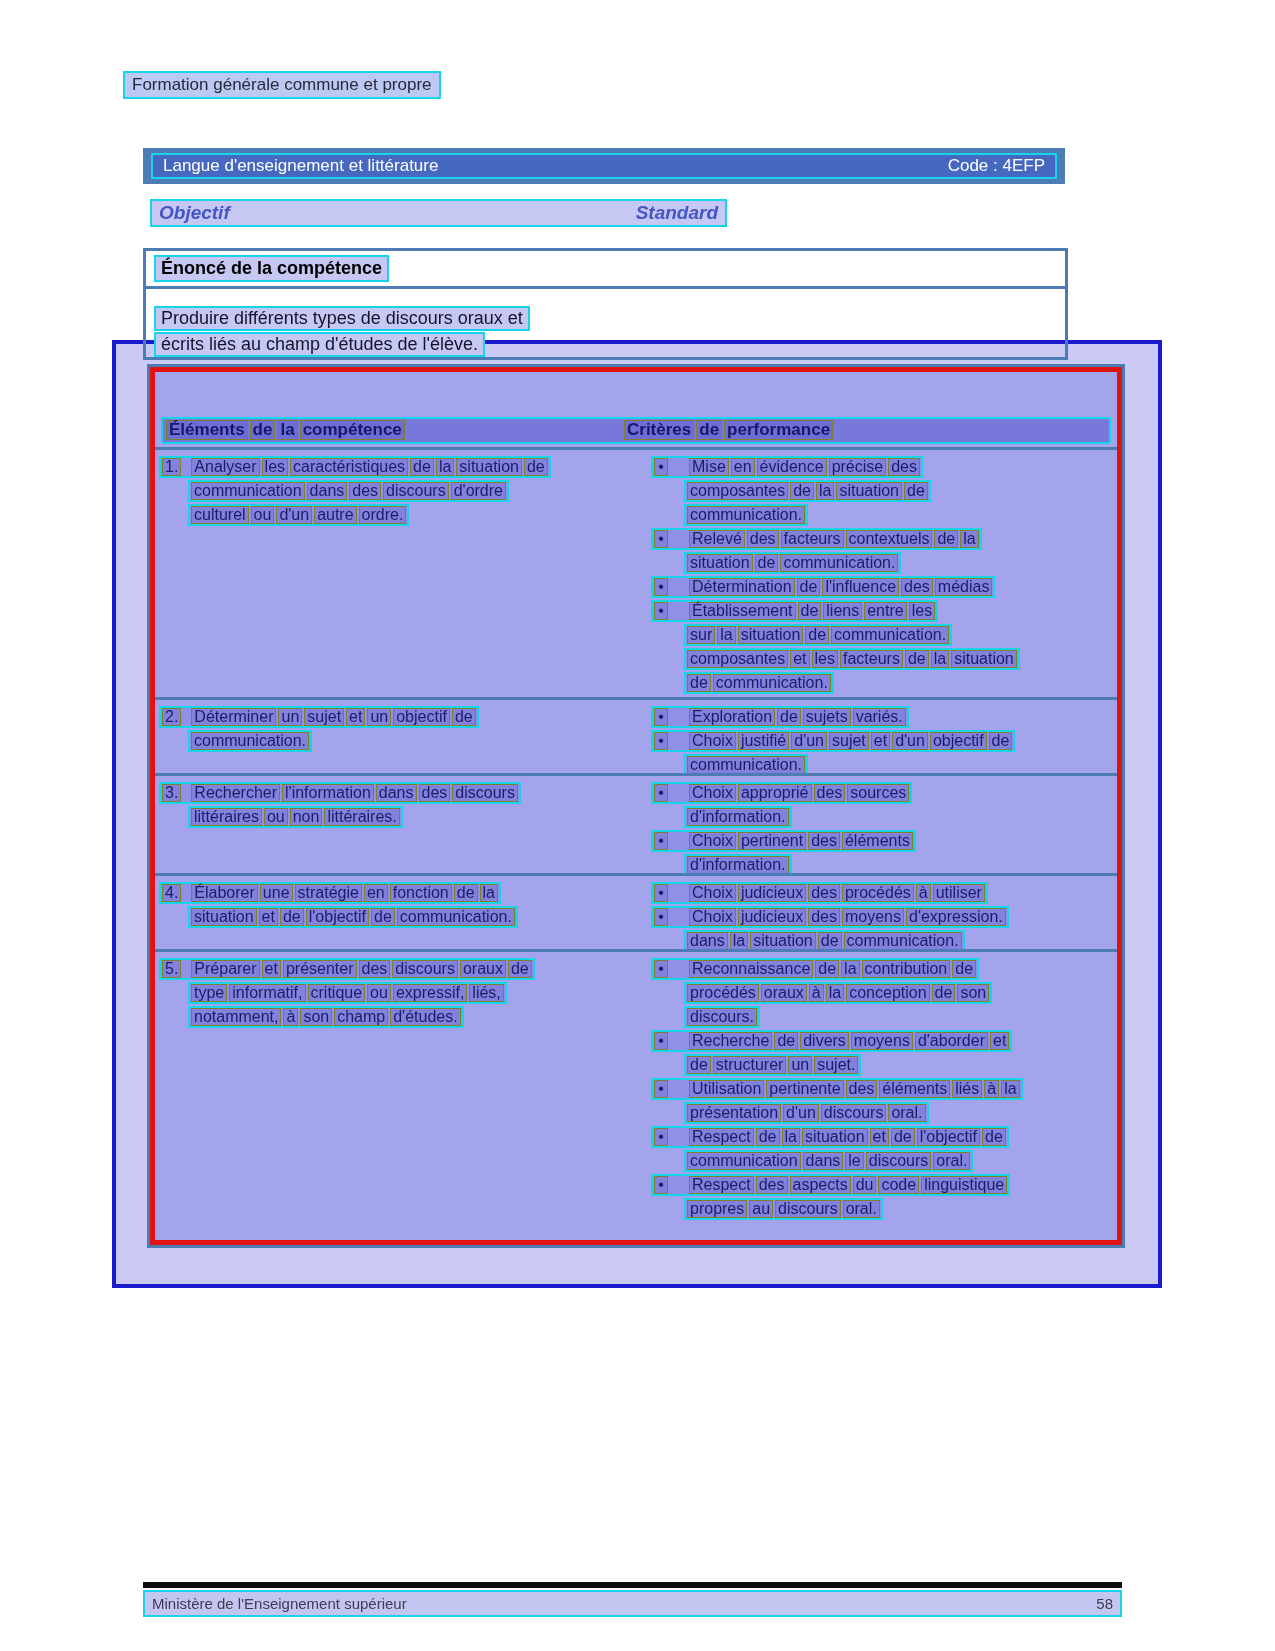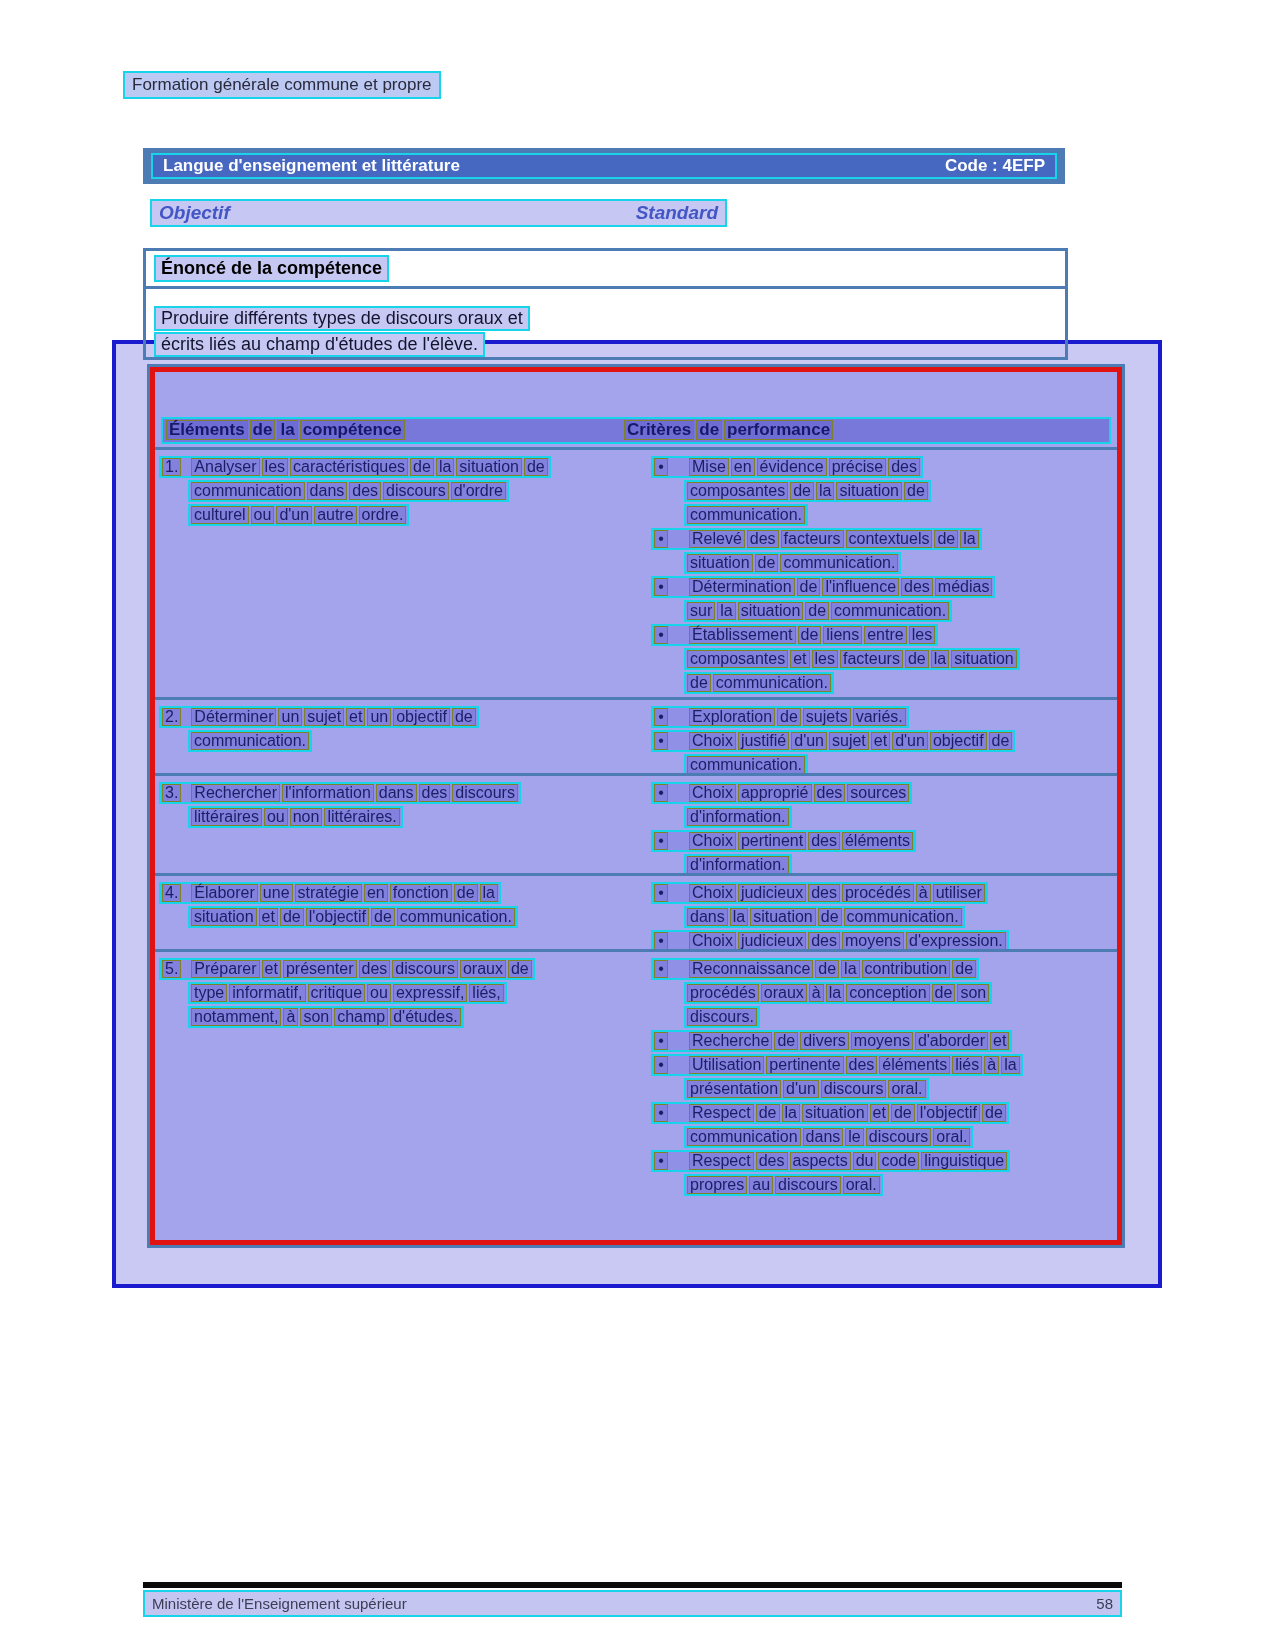--- a/index.html
+++ b/index.html
@@ -12,21 +12,21 @@
   .hl {
     background: #c7c7f3; border: 2px solid #18d4ea; color: #1b1b3a;
   }
   .top-header {
     position: absolute; left: 123px; top: 71px; z-index: 2;
     display: inline-block; padding: 2px 7px; font-size: 17px; color: #2a2a3c;
     background: #bcc9f2; border: 2px solid #18d4ea;
   }
   .banner {
     position: absolute; left: 143px; top: 148px; width: 922px; height: 36px;
-    background: #4d7cb5; z-index: 2; font-weight: bold;
+    background: #4d7cb5; z-index: 2;
   }
   .banner-line {
     position: absolute; left: 8px; right: 8px; top: 5px; bottom: 5px;
     border: 2px solid #18d4ea; background: rgba(66,84,205,0.5);
     display: flex; justify-content: space-between; align-items: center;
     padding: 0 10px; color: #ffffff; font-size: 17px;
   }
   .obj-line {
     position: absolute; left: 150px; top: 199px; width: 577px; height: 28px; z-index: 2;
     display: flex; justify-content: space-between; align-items: center; padding: 0 7px;
@@ -134,22 +134,22 @@
               <div class="tline cont-l"><span class="line-box"><span class="word">communication</span><span class="word">dans</span><span class="word">des</span><span class="word">discours</span><span class="word">d'ordre</span></span></div>
               <div class="tline cont-l"><span class="line-box"><span class="word">culturel</span><span class="word">ou</span><span class="word">d'un</span><span class="word">autre</span><span class="word">ordre.</span></span></div>
             </div>
             <div class="cell right">
               <div class="tline"><span class="line-box"><span class="word bullet">•</span><span class="word">Mise</span><span class="word">en</span><span class="word">évidence</span><span class="word">précise</span><span class="word">des</span></span></div>
               <div class="tline cont-r"><span class="line-box"><span class="word">composantes</span><span class="word">de</span><span class="word">la</span><span class="word">situation</span><span class="word">de</span></span></div>
               <div class="tline cont-r"><span class="line-box"><span class="word">communication.</span></span></div>
               <div class="tline"><span class="line-box"><span class="word bullet">•</span><span class="word">Relevé</span><span class="word">des</span><span class="word">facteurs</span><span class="word">contextuels</span><span class="word">de</span><span class="word">la</span></span></div>
               <div class="tline cont-r"><span class="line-box"><span class="word">situation</span><span class="word">de</span><span class="word">communication.</span></span></div>
               <div class="tline"><span class="line-box"><span class="word bullet">•</span><span class="word">Détermination</span><span class="word">de</span><span class="word">l'influence</span><span class="word">des</span><span class="word">médias</span></span></div>
+              <div class="tline"><span class="line-box"><span class="word bullet">•</span><span class="word">Établissement</span><span class="word">de</span><span class="word">liens</span><span class="word">entre</span><span class="word">les</span></span></div>
               <div class="tline cont-r"><span class="line-box"><span class="word">sur</span><span class="word">la</span><span class="word">situation</span><span class="word">de</span><span class="word">communication.</span></span></div>
-              <div class="tline"><span class="line-box"><span class="word bullet">•</span><span class="word">Établissement</span><span class="word">de</span><span class="word">liens</span><span class="word">entre</span><span class="word">les</span></span></div>
               <div class="tline cont-r"><span class="line-box"><span class="word">composantes</span><span class="word">et</span><span class="word">les</span><span class="word">facteurs</span><span class="word">de</span><span class="word">la</span><span class="word">situation</span></span></div>
               <div class="tline cont-r"><span class="line-box"><span class="word">de</span><span class="word">communication.</span></span></div>
             </div>
           </div>
           <div class="trow" style="height: 76px;">
             <div class="cell left">
               <div class="tline"><span class="line-box"><span class="word num">2.</span><span class="word">Déterminer</span><span class="word">un</span><span class="word">sujet</span><span class="word">et</span><span class="word">un</span><span class="word">objectif</span><span class="word">de</span></span></div>
               <div class="tline cont-l"><span class="line-box"><span class="word">communication.</span></span></div>
             </div>
             <div class="cell right">
@@ -170,35 +170,36 @@
               <div class="tline cont-r"><span class="line-box"><span class="word">d'information.</span></span></div>
             </div>
           </div>
           <div class="trow" style="height: 76px;">
             <div class="cell left">
               <div class="tline"><span class="line-box"><span class="word num">4.</span><span class="word">Élaborer</span><span class="word">une</span><span class="word">stratégie</span><span class="word">en</span><span class="word">fonction</span><span class="word">de</span><span class="word">la</span></span></div>
               <div class="tline cont-l"><span class="line-box"><span class="word">situation</span><span class="word">et</span><span class="word">de</span><span class="word">l'objectif</span><span class="word">de</span><span class="word">communication.</span></span></div>
             </div>
             <div class="cell right">
               <div class="tline"><span class="line-box"><span class="word bullet">•</span><span class="word">Choix</span><span class="word">judicieux</span><span class="word">des</span><span class="word">procédés</span><span class="word">à</span><span class="word">utiliser</span></span></div>
+              <div class="tline"><span class="line-box"><span class="word bullet">•</span><span class="word">Choix</span><span class="word">judicieux</span><span class="word">des</span><span class="word">moyens</span><span class="word">d'expression.</span></span></div>
               <div class="tline cont-r"><span class="line-box"><span class="word">dans</span><span class="word">la</span><span class="word">situation</span><span class="word">de</span><span class="word">communication.</span></span></div>
-              <div class="tline"><span class="line-box"><span class="word bullet">•</span><span class="word">Choix</span><span class="word">judicieux</span><span class="word">des</span><span class="word">moyens</span><span class="word">d'expression.</span></span></div>
             </div>
           </div>
           <div class="trow">
             <div class="cell left">
               <div class="tline"><span class="line-box"><span class="word num">5.</span><span class="word">Préparer</span><span class="word">et</span><span class="word">présenter</span><span class="word">des</span><span class="word">discours</span><span class="word">oraux</span><span class="word">de</span></span></div>
               <div class="tline cont-l"><span class="line-box"><span class="word">type</span><span class="word">informatif,</span><span class="word">critique</span><span class="word">ou</span><span class="word">expressif,</span><span class="word">liés,</span></span></div>
               <div class="tline cont-l"><span class="line-box"><span class="word">notamment,</span><span class="word">à</span><span class="word">son</span><span class="word">champ</span><span class="word">d'études.</span></span></div>
             </div>
             <div class="cell right">
               <div class="tline"><span class="line-box"><span class="word bullet">•</span><span class="word">Reconnaissance</span><span class="word">de</span><span class="word">la</span><span class="word">contribution</span><span class="word">de</span></span></div>
               <div class="tline cont-r"><span class="line-box"><span class="word">procédés</span><span class="word">oraux</span><span class="word">à</span><span class="word">la</span><span class="word">conception</span><span class="word">de</span><span class="word">son</span></span></div>
               <div class="tline cont-r"><span class="line-box"><span class="word">discours.</span></span></div>
               <div class="tline"><span class="line-box"><span class="word bullet">•</span><span class="word">Recherche</span><span class="word">de</span><span class="word">divers</span><span class="word">moyens</span><span class="word">d'aborder</span><span class="word">et</span></span></div>
+              <div class="tline cont-r"><span class="line-box"><span class="word">de</span><span class="word">structurer</span><span class="word">un</span><span class="word">sujet.</span></span></div>
               <div class="tline"><span class="line-box"><span class="word bullet">•</span><span class="word">Utilisation</span><span class="word">pertinente</span><span class="word">des</span><span class="word">éléments</span><span class="word">liés</span><span class="word">à</span><span class="word">la</span></span></div>
               <div class="tline cont-r"><span class="line-box"><span class="word">présentation</span><span class="word">d'un</span><span class="word">discours</span><span class="word">oral.</span></span></div>
               <div class="tline"><span class="line-box"><span class="word bullet">•</span><span class="word">Respect</span><span class="word">de</span><span class="word">la</span><span class="word">situation</span><span class="word">et</span><span class="word">de</span><span class="word">l'objectif</span><span class="word">de</span></span></div>
               <div class="tline cont-r"><span class="line-box"><span class="word">communication</span><span class="word">dans</span><span class="word">le</span><span class="word">discours</span><span class="word">oral.</span></span></div>
               <div class="tline"><span class="line-box"><span class="word bullet">•</span><span class="word">Respect</span><span class="word">des</span><span class="word">aspects</span><span class="word">du</span><span class="word">code</span><span class="word">linguistique</span></span></div>
               <div class="tline cont-r"><span class="line-box"><span class="word">propres</span><span class="word">au</span><span class="word">discours</span><span class="word">oral.</span></span></div>
             </div>
           </div>
         </div>
     </div>

